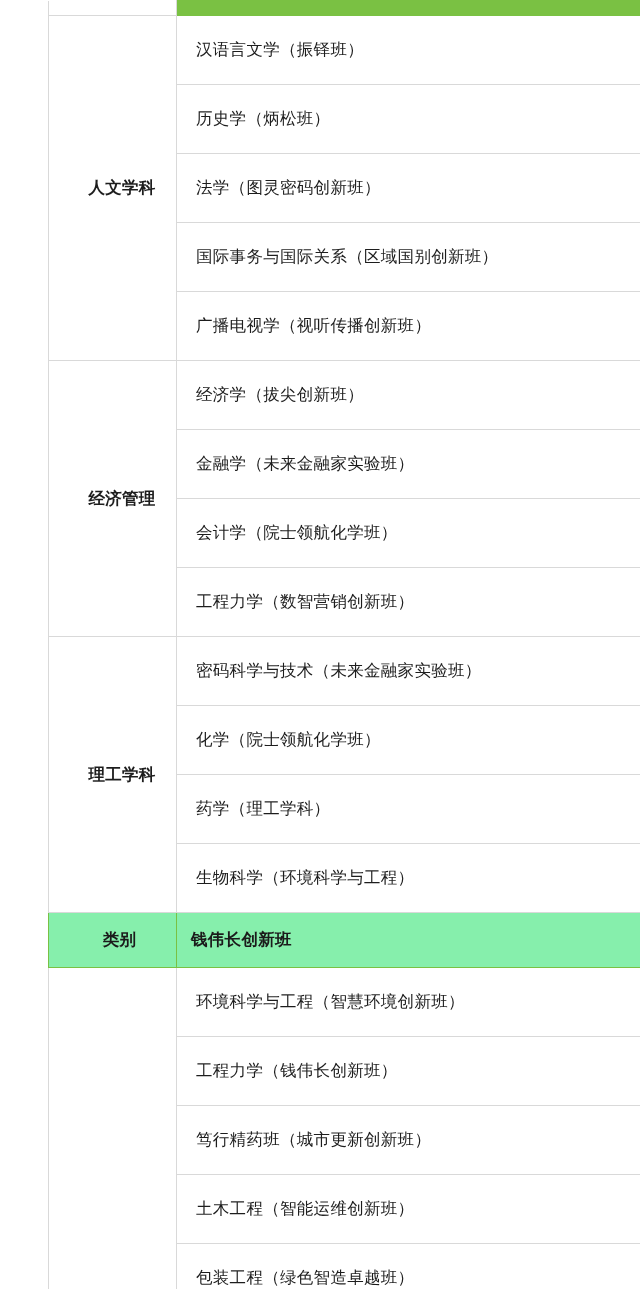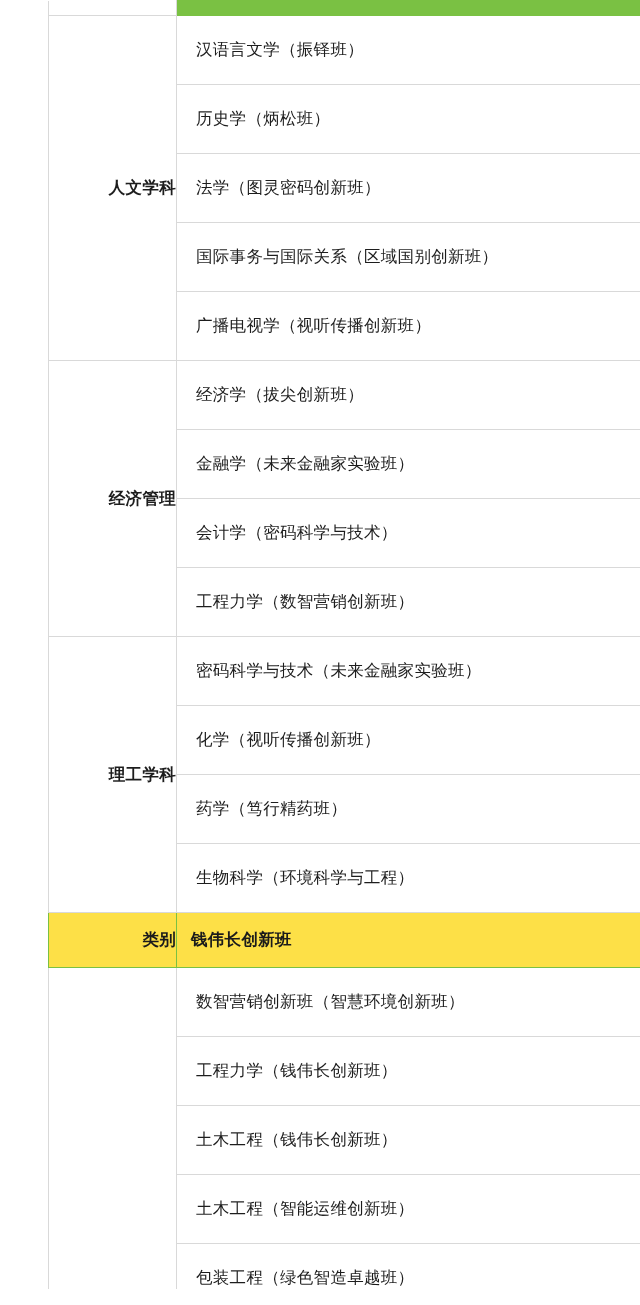--- a/index.html
+++ b/index.html
@@ -33,27 +33,27 @@
     line-height: 1.4;
     color: #1d1d1d;
     vertical-align: middle;
     letter-spacing: 0.3px;
   }
   .col-cat { width: 128px; }
   .col-name { width: 464px; }
 
   td.cat {
     font-weight: bold;
-    text-align: right;
+    text-align: center;
     padding-left: 12px;
     font-size: 16.5px;
   }
   tr.bodyrow td { height: 68px; padding-left: 19px; }
   tr.headrow td {
-    background: #fde047;
+    background: #86efac;
     color: #1b1b1b;
     font-weight: bold;
     height: 54px;
     border: 1px solid #7ac143;
   }
   tr.topstrip td {
     background: #7ac143;
     height: 14px;
     border: 1px solid #7ac143;
     padding: 0;
@@ -109,54 +109,54 @@
       </tr>
 
       <tr class="bodyrow">
         <td class="cat" rowspan="4">经济管理</td>
         <td>经济学（拔尖创新班）</td>
       </tr>
       <tr class="bodyrow">
         <td>金融学（未来金融家实验班）</td>
       </tr>
       <tr class="bodyrow">
-        <td>会计学（密码科学与技术）</td>
+        <td>会计学（院士领航化学班）</td>
       </tr>
       <tr class="bodyrow">
         <td>工程力学（数智营销创新班）</td>
       </tr>
 
       <tr class="bodyrow">
         <td class="cat" rowspan="4">理工学科</td>
         <td>密码科学与技术（未来金融家实验班）</td>
       </tr>
       <tr class="bodyrow">
-        <td>化学（视听传播创新班）</td>
+        <td>化学（院士领航化学班）</td>
       </tr>
       <tr class="bodyrow">
-        <td>药学（笃行精药班）</td>
+        <td>药学（理工学科）</td>
       </tr>
       <tr class="bodyrow">
         <td>生物科学（环境科学与工程）</td>
       </tr>
 
       <tr class="headrow">
         <td class="cat">类别</td>
         <td>钱伟长创新班</td>
       </tr>
 
       <tr class="bodyrow">
         <td class="cat empty-cat" rowspan="5"></td>
-        <td>数智营销创新班（智慧环境创新班）</td>
+        <td>环境科学与工程（智慧环境创新班）</td>
       </tr>
       <tr class="bodyrow">
         <td>工程力学（钱伟长创新班）</td>
       </tr>
       <tr class="bodyrow">
-        <td>土木工程（钱伟长创新班）</td>
+        <td>笃行精药班（城市更新创新班）</td>
       </tr>
       <tr class="bodyrow">
         <td>土木工程（智能运维创新班）</td>
       </tr>
       <tr class="bodyrow">
         <td>包装工程（绿色智造卓越班）</td>
       </tr>
     </tbody>
   </table>
   <div class="clip-bottom"></div>

